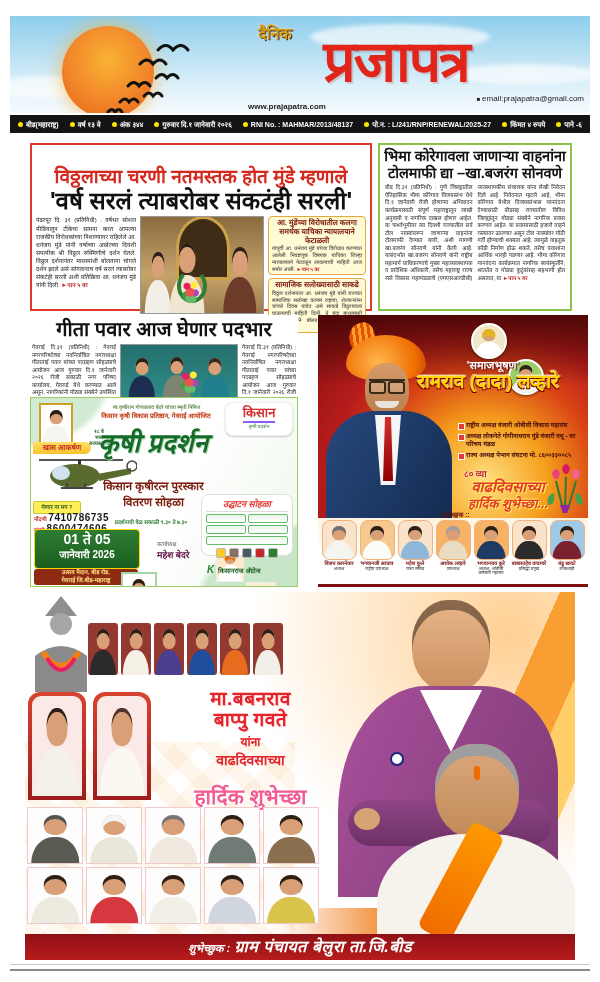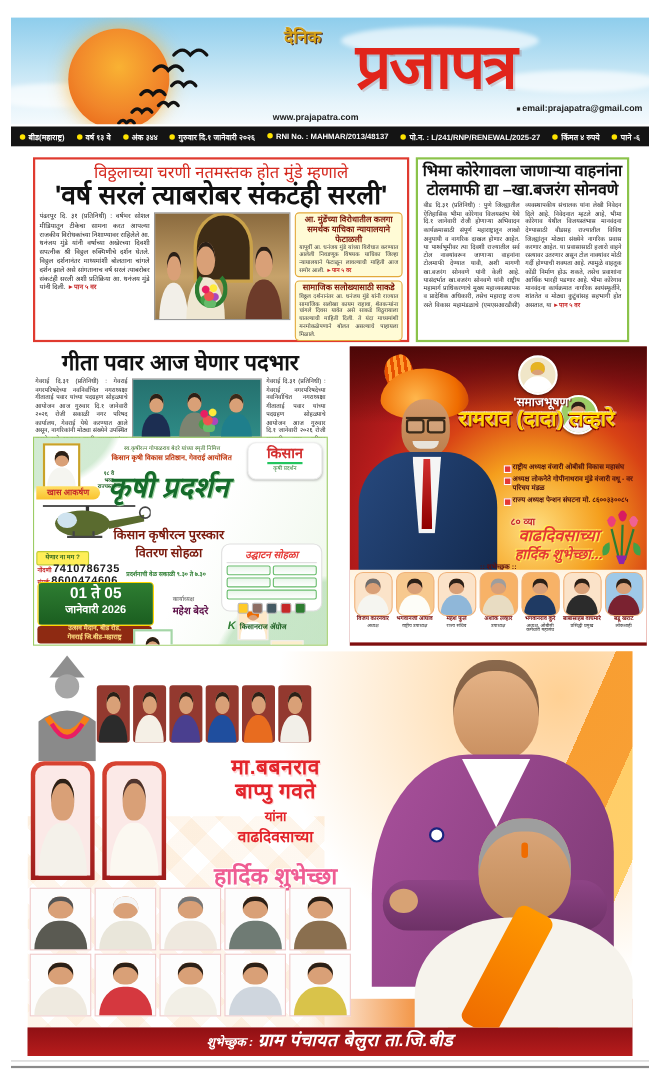--- a/index.html
+++ b/index.html
@@ -13,21 +13,21 @@
   #sun{position:absolute;left:52px;top:10px;width:92px;height:92px;border-radius:50%;
     background:radial-gradient(circle at 50% 38%,#f9b233 0%,#f1862a 55%,#e65c12 100%);
     box-shadow:0 0 18px rgba(250,180,60,.8);}
   #birds{position:absolute;left:88px;top:22px;}
   #daily{position:absolute;left:205px;top:6px;width:120px;text-align:center;font-size:16px;font-weight:800;
     color:#d9aez;color:#d4a017;text-shadow:1px 1px 0 #4e342e,0 0 2px #fff;}
   #paper-title{position:absolute;left:200px;top:18px;width:372px;text-align:center;
     font-size:57px;line-height:.95;font-weight:800;color:#e1251b;letter-spacing:-2px;
     text-shadow:2px 2px 0 rgba(130,10,0,.15);}
   #site{position:absolute;left:238px;top:86px;font-size:8px;font-weight:700;color:#222;}
-  #mail{position:absolute;right:6px;top:78px;font-size:8px;font-weight:700;color:#222;}
+  #mail{position:absolute;right:6px;top:78px;font-size:8px;font-weight:400;color:#222;}
   #mail::before{content:"■ ";font-size:6px;}
   
   #infobar{left:10px;top:115px;width:580px;height:18px;background:#141414;color:#fff;
     display:flex;align-items:center;justify-content:space-between;padding:0 8px;box-sizing:border-box;
     font-size:7px;font-weight:700;white-space:nowrap;}
   #infobar span::before{content:"";display:inline-block;width:5px;height:5px;border-radius:50%;
     background:#ffe400;margin-right:3px;}
   
   .body-txt{font-size:6px;line-height:1.35;text-align:justify;color:#222;}
   .cont{color:#c62828;font-weight:700;}
@@ -40,21 +40,21 @@
     background:var(--cloth,#eee);border-radius:46% 46% 0 0/90% 90% 0 0;}
   .bouquet{position:absolute;border-radius:50%;
     background:radial-gradient(circle at 30% 30%,#e91e63 3px,transparent 4px),
                radial-gradient(circle at 65% 25%,#ffeb3b 3px,transparent 4px),
                radial-gradient(circle at 45% 55%,#ef5350 4px,transparent 5px),
                radial-gradient(circle at 72% 58%,#ab47bc 3px,transparent 4px),
                radial-gradient(circle at 50% 82%,#66bb6a 5px,transparent 6px),
                radial-gradient(circle at 28% 70%,#43a047 4px,transparent 5px);}
   
   #art1{left:30px;top:143px;width:342px;height:168px;border:2px solid #e03a2f;box-sizing:border-box;background:#fff;}
-  #art1 .kicker{margin-top:1px;text-align:center;font-size:15px;font-weight:400;color:#d5281e;}
+  #art1 .kicker{margin-top:18px;text-align:center;font-size:19px;font-weight:700;color:#d5281e;}
   #art1 .headline{text-align:center;font-size:24px;line-height:1.02;font-weight:800;color:#111;}
   #art1 .row{display:flex;gap:4px;padding:3px 4px 0 4px;}
   #a1photo{flex:0 0 122px;height:96px;background:linear-gradient(180deg,#8a6a3e,#c7a36b 60%,#9b7b4b);}
   #a1photo .arch{position:absolute;left:38px;top:2px;width:48px;height:58px;background:#3e2c16;
     border-radius:50% 50% 0 0;box-shadow:0 0 0 3px #caa24a;}
   .garland{position:absolute;border:4px solid #2e7d32;border-top-color:transparent;border-radius:50%;}
   .yellow-box{background:#fffbd6;border:1px solid #e3a93c;border-radius:4px;padding:2px 3px;margin-bottom:3px;}
   .yellow-box .yb-title{font-size:7.5px;font-weight:800;color:#7a1507;text-align:center;line-height:1.15;}
   .yellow-box .yb-body{font-size:5.2px;line-height:1.3;text-align:justify;color:#333;}
   
@@ -93,21 +93,21 @@
   #ked{left:56px;top:30px;font-size:5px;color:#1b5e20;font-weight:700;text-align:center;width:24px;line-height:1.2;}
   #ktitle{left:52px;top:32px;width:140px;text-align:center;font-size:26px;font-weight:800;font-style:italic;
     color:#166b2b;text-shadow:1px 1px 0 #a5d6a7;line-height:1.05;}
   .ksub{left:55px;width:135px;text-align:center;color:#7b1b0e;font-weight:800;font-size:11.5px;}
   #ktime{left:60px;top:120px;width:120px;text-align:center;font-size:5.5px;color:#2e7d32;font-weight:700;}
   #kchief{left:90px;top:132px;width:32px;height:44px;border:2px solid #a5d6a7;background:#fff;}
   #kclabel{left:126px;top:142px;font-size:5.5px;color:#555;}
   #kcname{left:126px;top:150px;font-size:9px;font-weight:800;color:#5d1049;}
   #klogo{right:4px;top:4px;width:66px;height:32px;background:#fff;border:1px solid #eee;border-radius:8px;
     box-shadow:0 1px 2px rgba(0,0,0,.2);text-align:center;}
-  #klogo .t{font-size:13px;font-weight:800;color:#d32f2f;line-height:16px;border-bottom:2px solid #22c55e;display:inline-block;}
+  #klogo .t{font-size:13px;font-weight:800;color:#d32f2f;line-height:16px;border-bottom:2px solid #8b5cf6;display:inline-block;}
   #klogo .s{font-size:5px;color:#2e7d32;display:block;}
   #kup1{left:185px;top:58px;width:26px;height:34px;border:1px solid #eee;background:#fde8c9;}
   #kup2{left:215px;top:58px;width:28px;height:34px;border:1px solid #eee;background:#fdeecd;}
   #udbox{left:170px;top:96px;width:92px;height:62px;background:#fff;border:1px solid #e0e0e0;border-radius:8px;
     box-sizing:border-box;padding:2px 4px;}
   #udbox .ud-t{color:#e53935;font-weight:800;font-size:9px;font-style:italic;text-align:center;}
   #udbox .rule{height:1px;background:#ddd;margin:1px 0 2px 0;}
   #udbox .chips{display:grid;grid-template-columns:1fr 1fr;gap:2px;}
   #udbox .chip{height:7px;border:1px solid #66bb6a;border-radius:2px;background:linear-gradient(#e8f5e9,#fff);}
   #udbox .logos{display:flex;gap:3px;justify-content:center;margin-top:3px;}

